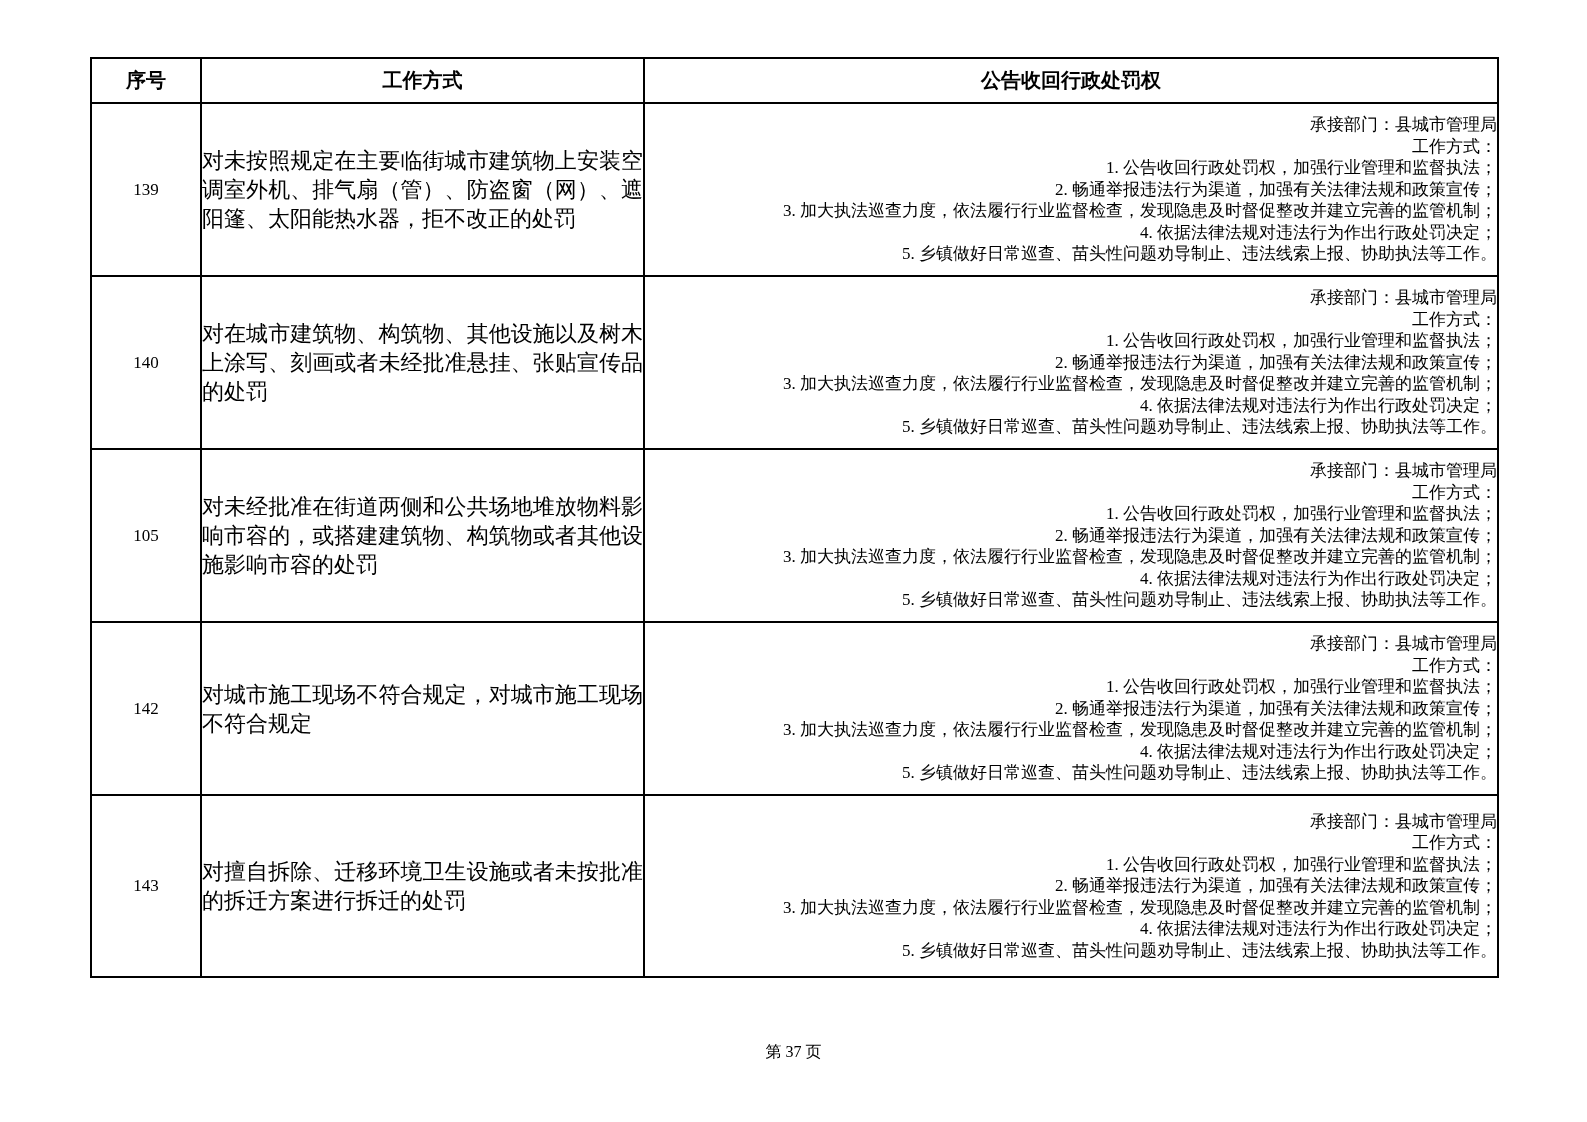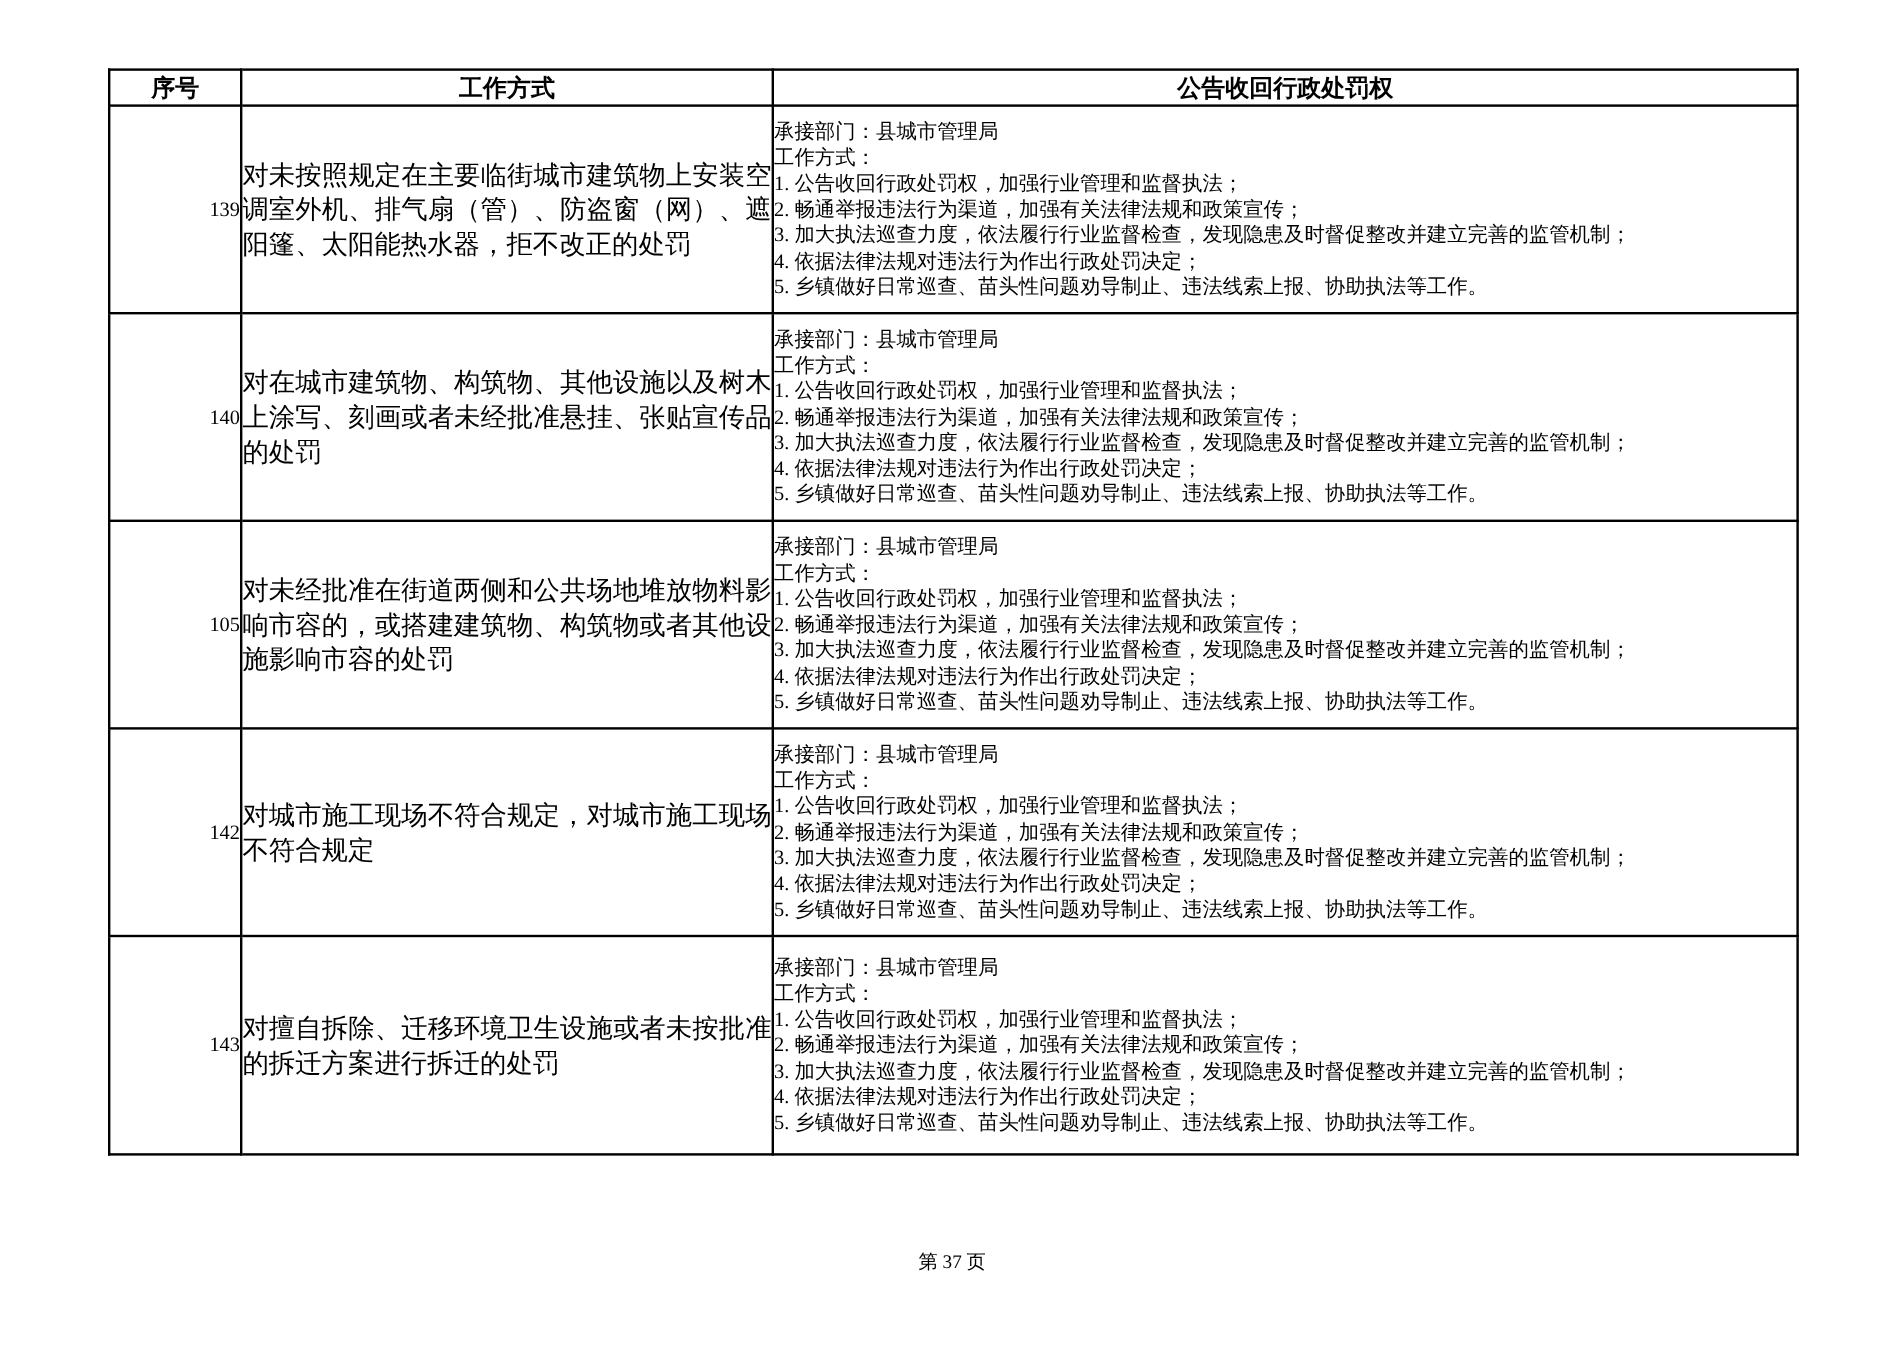--- a/index.html
+++ b/index.html
@@ -22,48 +22,48 @@
     border-collapse: collapse;
     table-layout: fixed;
   }
   table.items-table th,
   table.items-table td {
     border: 2px solid #000000;
     vertical-align: middle;
     padding: 0;
   }
 
-  thead tr { height: 30px; }
+  thead tr { height: 45px; }
   th {
     font-family: "Liberation Sans", "DejaVu Sans", sans-serif;
     font-weight: bold;
     font-size: 20px;
     text-align: center;
   }
 
   tbody tr { height: 173px; }
   tbody tr:last-child { height: 182px; }
 
   td.col-no {
-    text-align: right;
+    text-align: center;
     font-size: 17px;
   }
   td.col-item {
     font-size: 22px;
     line-height: 29px;
     padding: 4px 6px;
     text-align: justify;
   }
   td.col-detail {
     font-size: 17px;
     padding: 6px 8px;
   }
   .detail-line {
     line-height: 21.5px;
-    text-align: left;
+    text-align: right;
   }
 
   .page-footer {
     position: absolute;
     top: 1042px;
     left: 0;
     width: 100%;
     text-align: center;
     font-size: 16px;
   }

